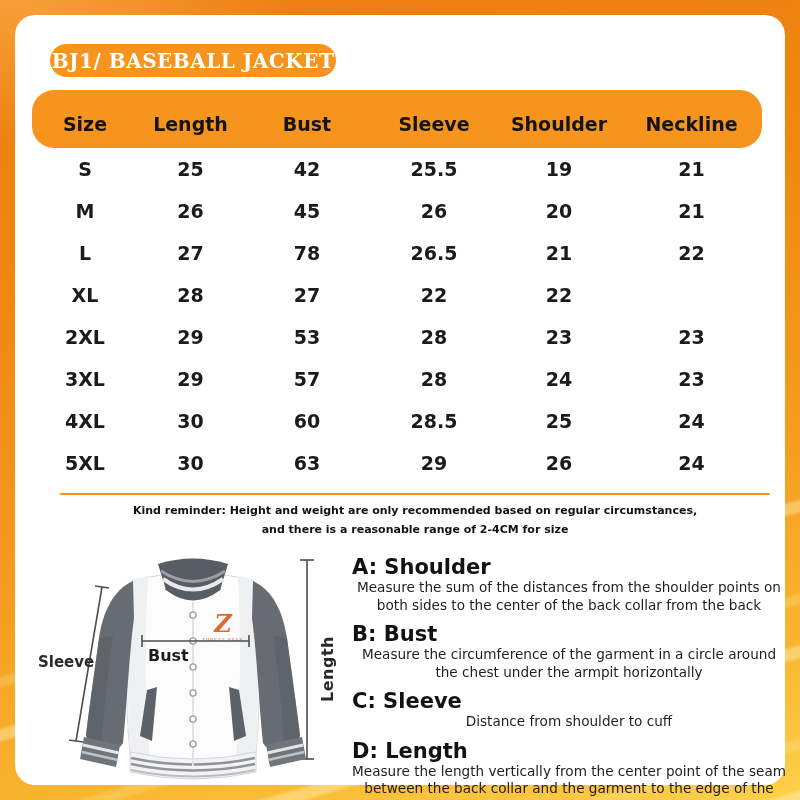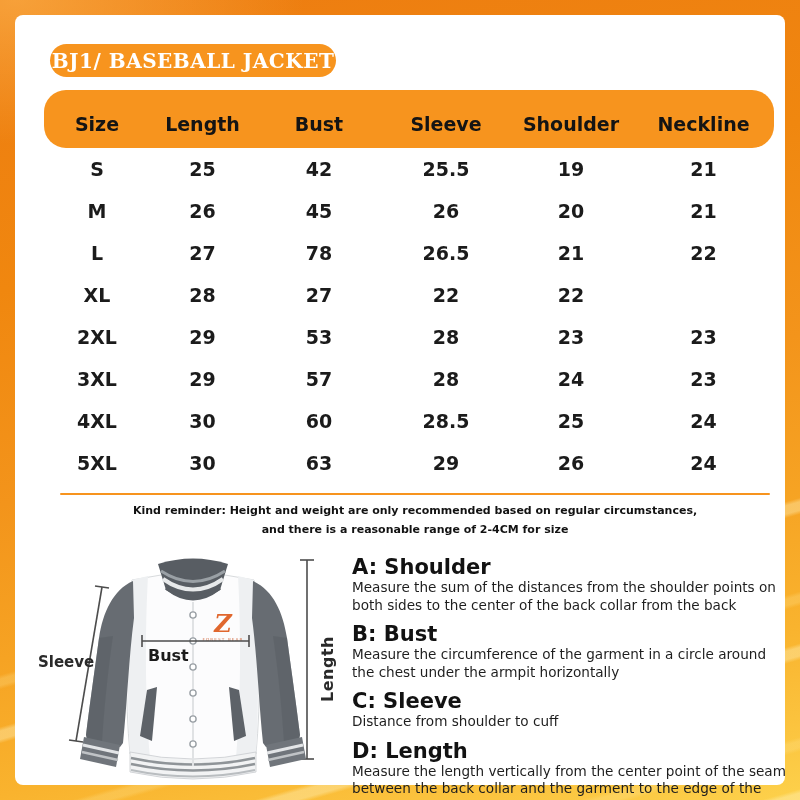--- a/index.html
+++ b/index.html
@@ -11,30 +11,30 @@
   .bg-glow{position:absolute;inset:0;pointer-events:none;
     background:radial-gradient(60% 30% at 2% 0%,rgba(255,190,90,.55) 0%,rgba(255,190,90,0) 60%);}
   .bg-rays{position:absolute;width:1300px;height:420px;left:-260px;bottom:-150px;
     transform:rotate(-16deg);border-radius:50%;opacity:.55;pointer-events:none;
     background:repeating-linear-gradient(to top,
       rgba(255,255,255,0) 0 34px, rgba(255,243,190,.75) 38px 46px,
       rgba(255,255,255,0) 50px 86px, rgba(255,230,150,.5) 90px 96px,
       rgba(255,255,255,0) 100px 140px);}
   .card{
     position:absolute;left:15px;top:15px;width:770px;height:770px;
-    background:#ffffff;border-radius:8px;
+    background:#ffffff;border-radius:20px;
   }
   .title-pill{
     position:absolute;left:35px;top:29px;width:286px;height:33px;
     background:var(--accent,#F7941E);border-radius:17px;
     display:flex;align-items:center;justify-content:center;
     color:#fff;font-family:"DejaVu Serif","Liberation Serif",serif;
     font-weight:bold;font-size:20px;letter-spacing:.5px;white-space:nowrap;
   }
-  .size-table{position:absolute;left:29px;top:75px;width:730px;}
+  .size-table{position:absolute;left:17px;top:75px;width:730px;}
   .thead{
     display:grid;grid-template-columns:106px 105px 128px 126px 124px 141px;
     height:58px;background:var(--accent,#F7941E);border-radius:22px;
     align-items:center;
   }
   .thead .th{
     text-align:center;font-weight:700;font-size:19px;color:#141414;padding-top:10px;
   }
   .tbody{width:730px;}
   .tr{
@@ -49,21 +49,21 @@
     background:var(--accent,#F7941E);border-radius:1px;
   }
   .reminder{
     position:absolute;left:30px;top:486px;width:740px;text-align:center;
     font-weight:700;font-size:11px;line-height:19px;color:#121212;
   }
   .jacket-svg{position:absolute;left:15px;top:525px;width:320px;height:270px;}
   .desc-list{position:absolute;left:337px;top:542px;width:434px;}
   .desc-block{margin-bottom:10px;}
   .desc-h{font-weight:700;font-size:21px;line-height:21px;color:#121212;}
-  .desc-p{font-size:13.6px;line-height:17.5px;color:#1e1e1e;margin-top:1px;}
+  .desc-p{font-size:13.6px;line-height:17.5px;color:#1e1e1e;margin-top:1px;text-align:center;}
 </style>
 </head>
 <body>
 
 <div class="bg-glow"></div>
 <div class="bg-rays"></div>
 
 <div class="card">
 
   <div class="title-pill">

